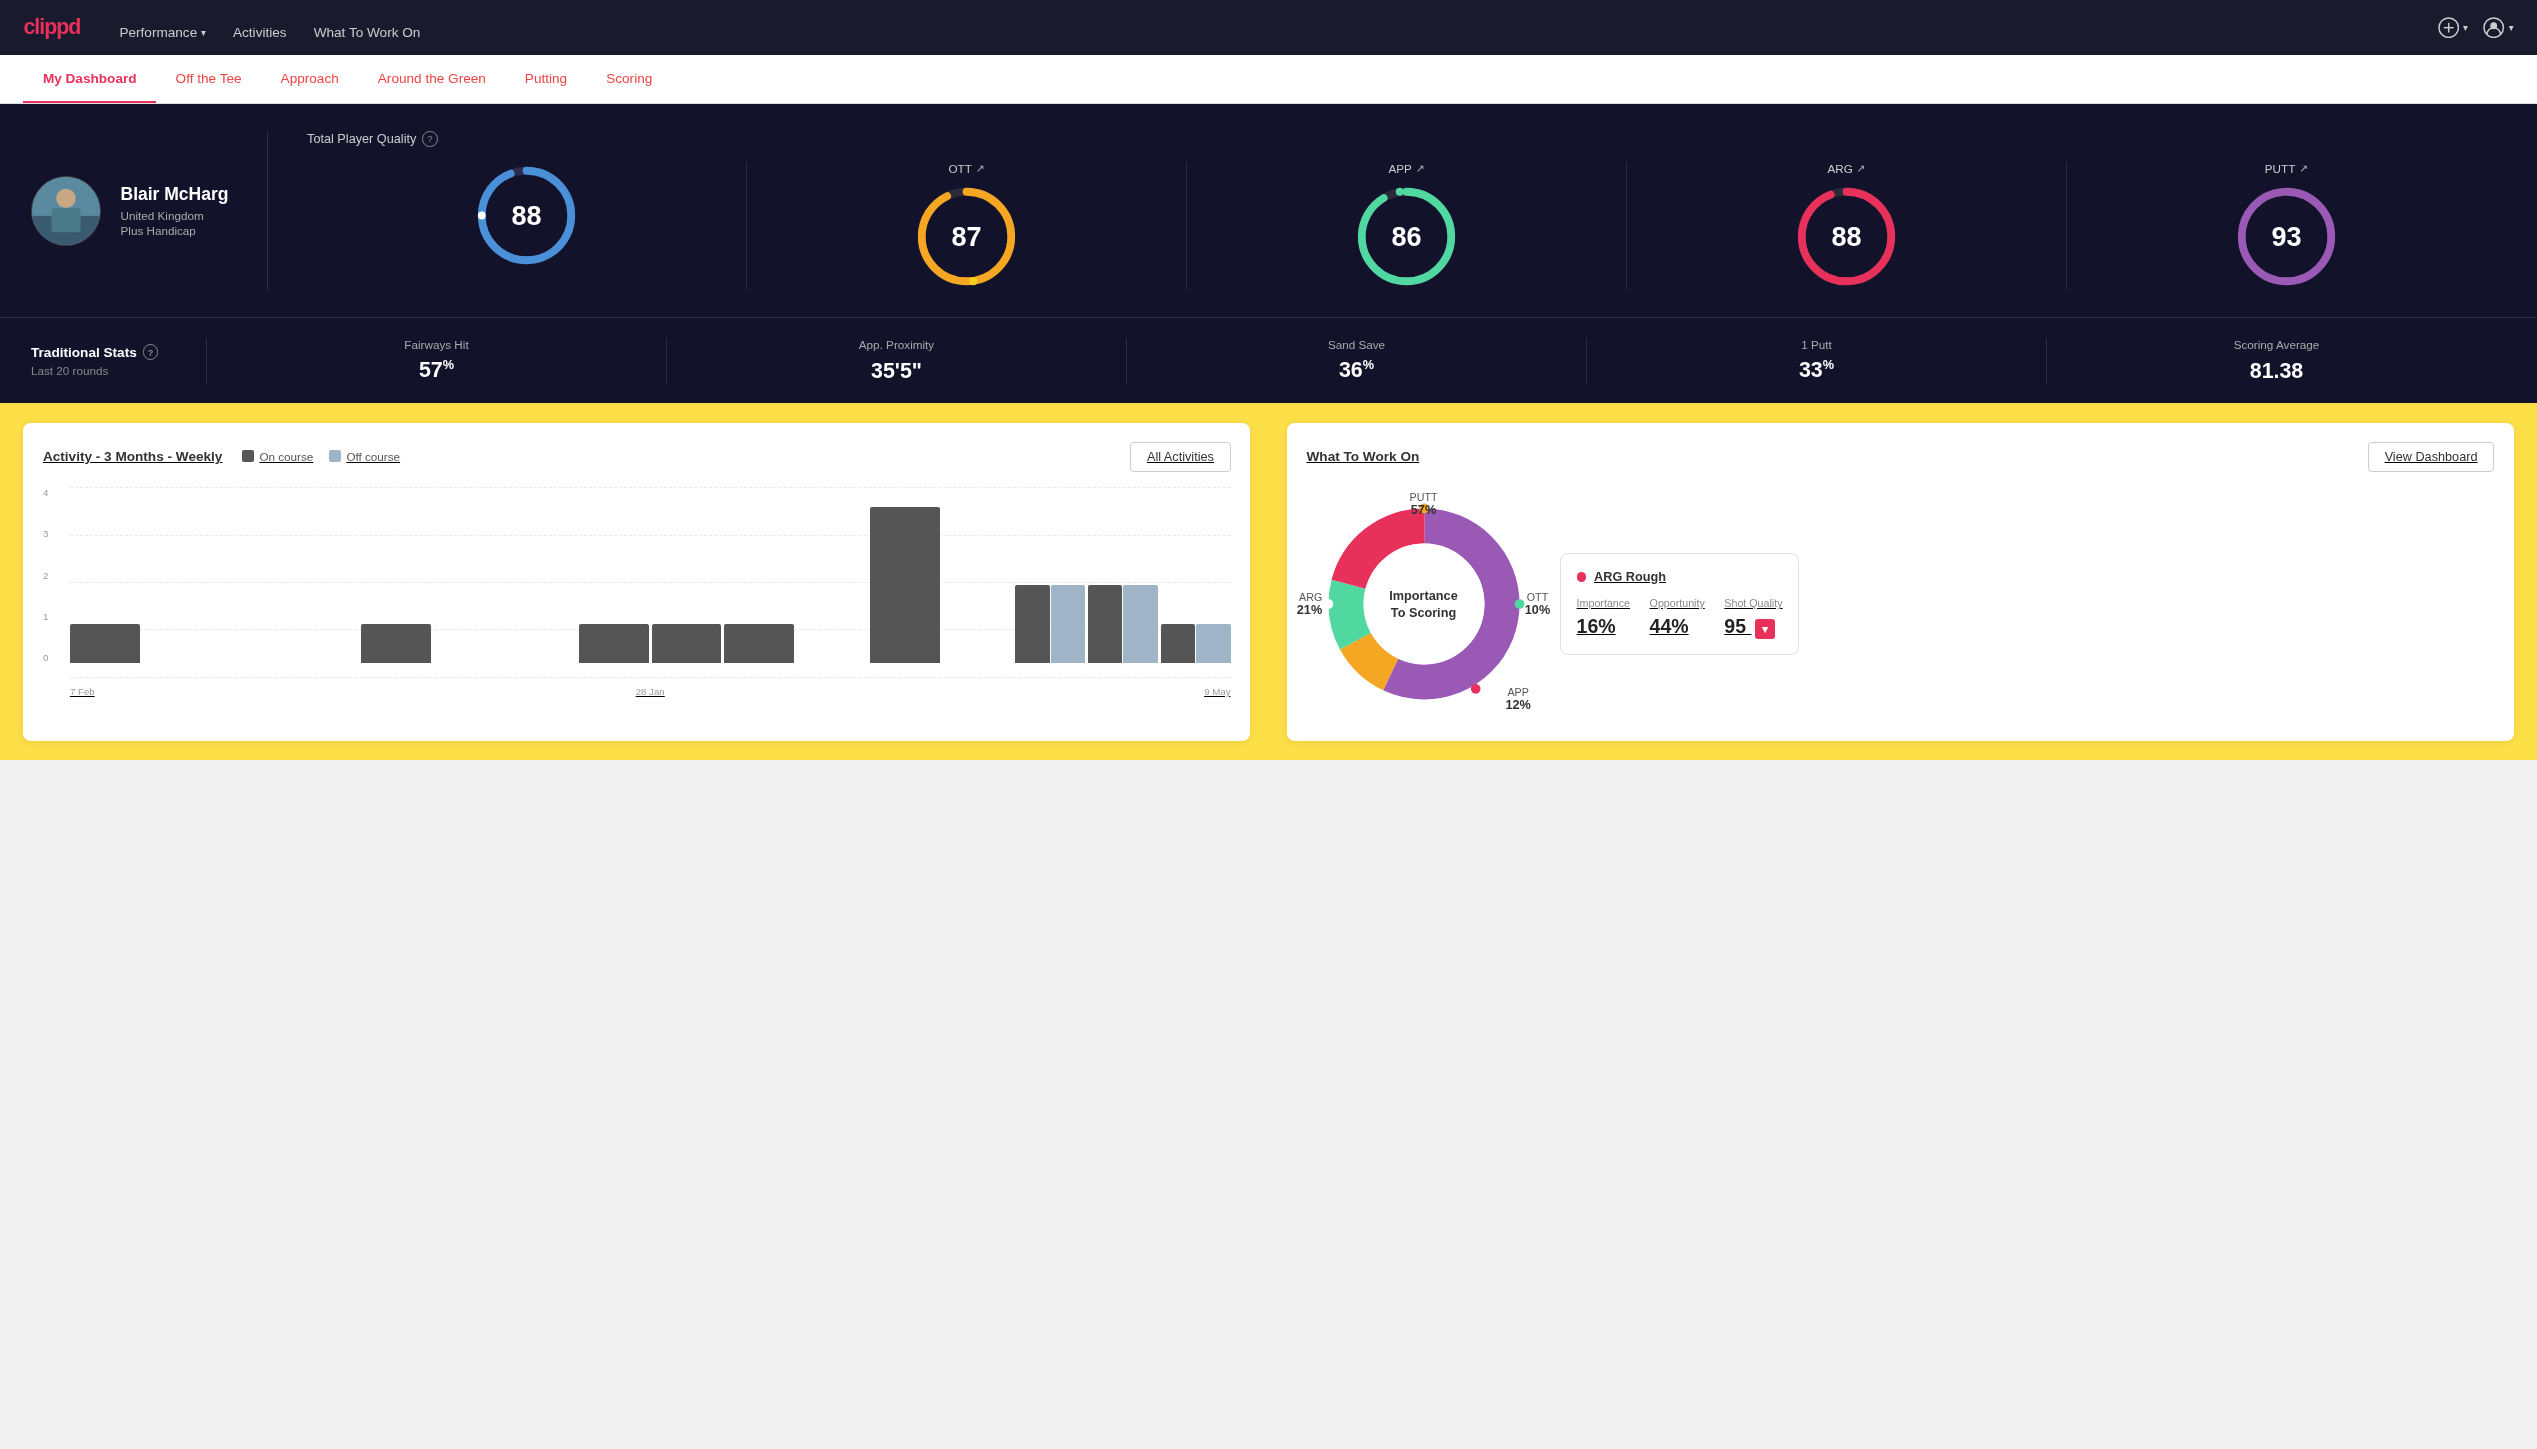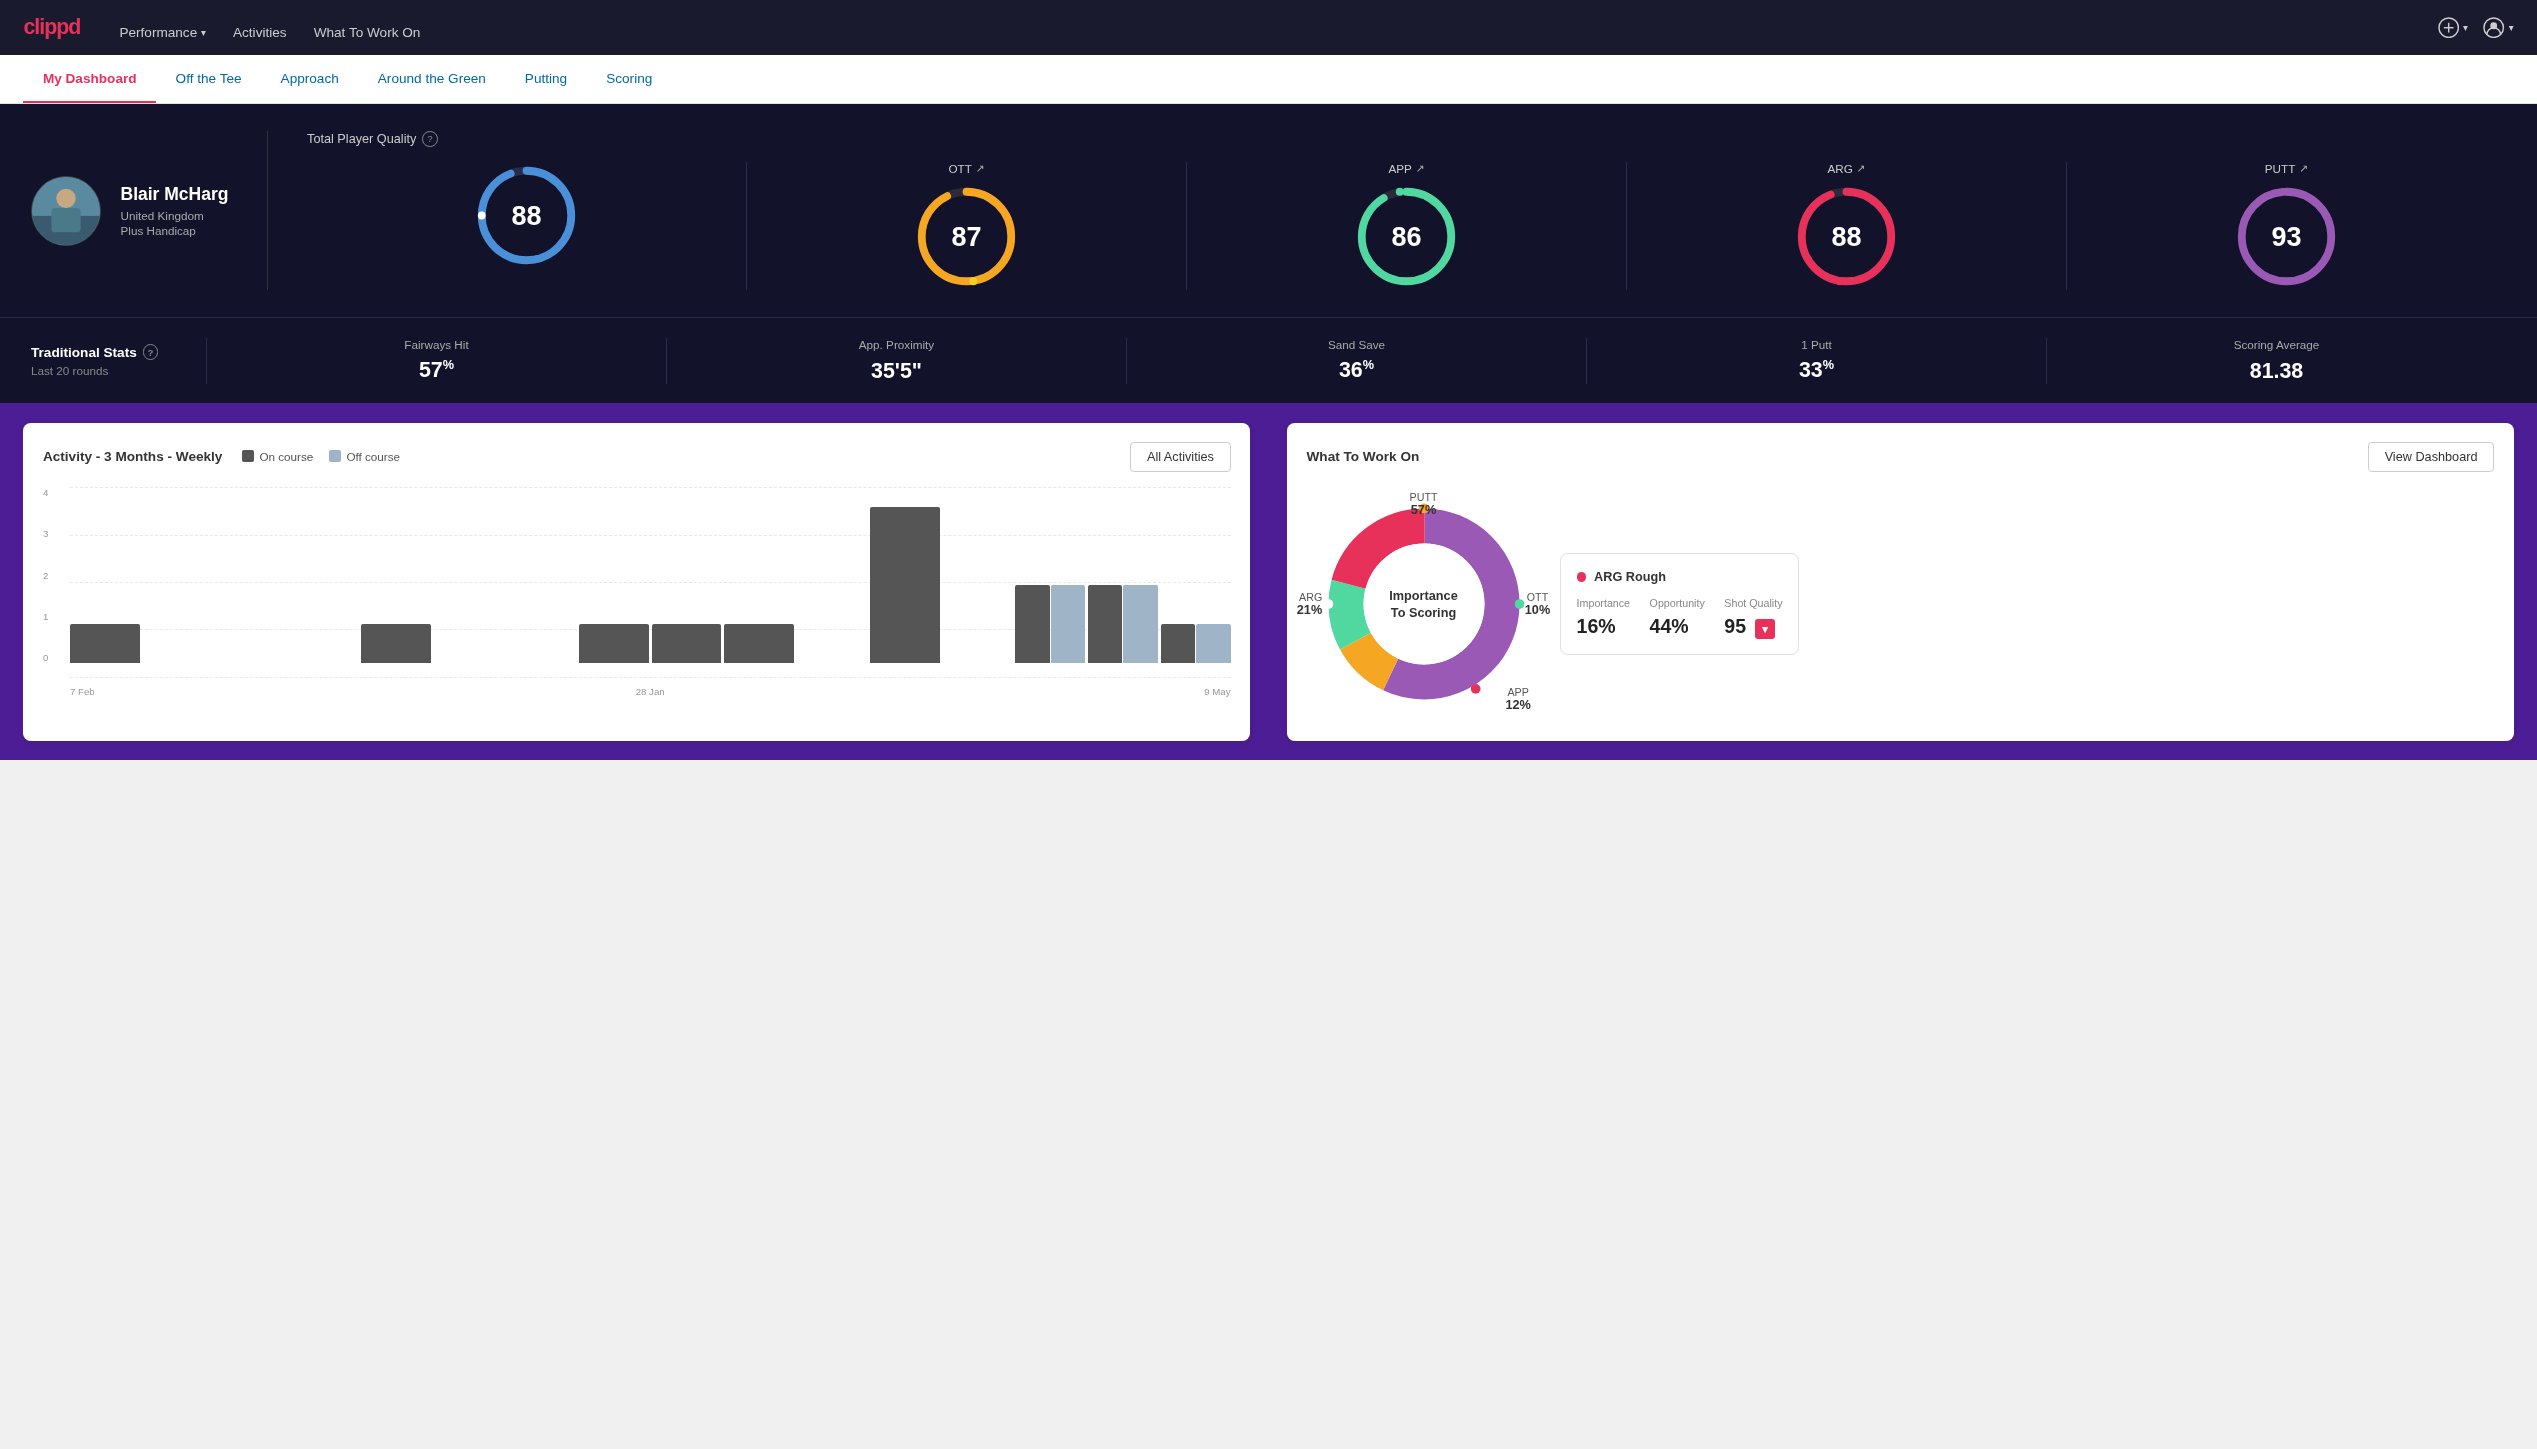--- a/index.html
+++ b/index.html
@@ -44,21 +44,21 @@
     .tabs-bar {
       background: #fff;
       display: flex;
       padding: 0 23.4px;
       border-bottom: 1px solid #e0e0e0;
     }
     .tab {
       padding: 15.6px 19.5px;
       font-size: 13.6px;
       cursor: pointer;
-      color: #0369a1;
+      color: #ef4444;
       border-bottom: 2.9px solid transparent;
       white-space: nowrap;
     }
     .tab.active {
       color: #e8315a;
       border-bottom: 2.9px solid #e8315a;
       font-weight: 600;
     }
 
     
@@ -168,21 +168,22 @@
     }
     .trad-stat-name { color: #aaa; font-size: 11.7px; margin-bottom: 7.8px; }
     .trad-stat-value { color: #fff; font-size: 21.4px; font-weight: 700; }
     .trad-stat-value sup { font-size: 12.7px; }
 
     
     .bottom-section {
       display: flex;
       gap: 37px;
       padding: 19.5px 23.4px;
-      background: #4c1d95;
+      background: #fde047;
+      text-decoration: underline;
     }
     .card {
       background: #fff;
       border-radius: 7.8px;
       padding: 19.5px;
       box-shadow: 0 1.9px 7.8px rgba(0,0,0,0.08);
     }
     .chart-card { flex: 1; min-width: 0; }
     .work-card { flex: 1; min-width: 0; }
 

